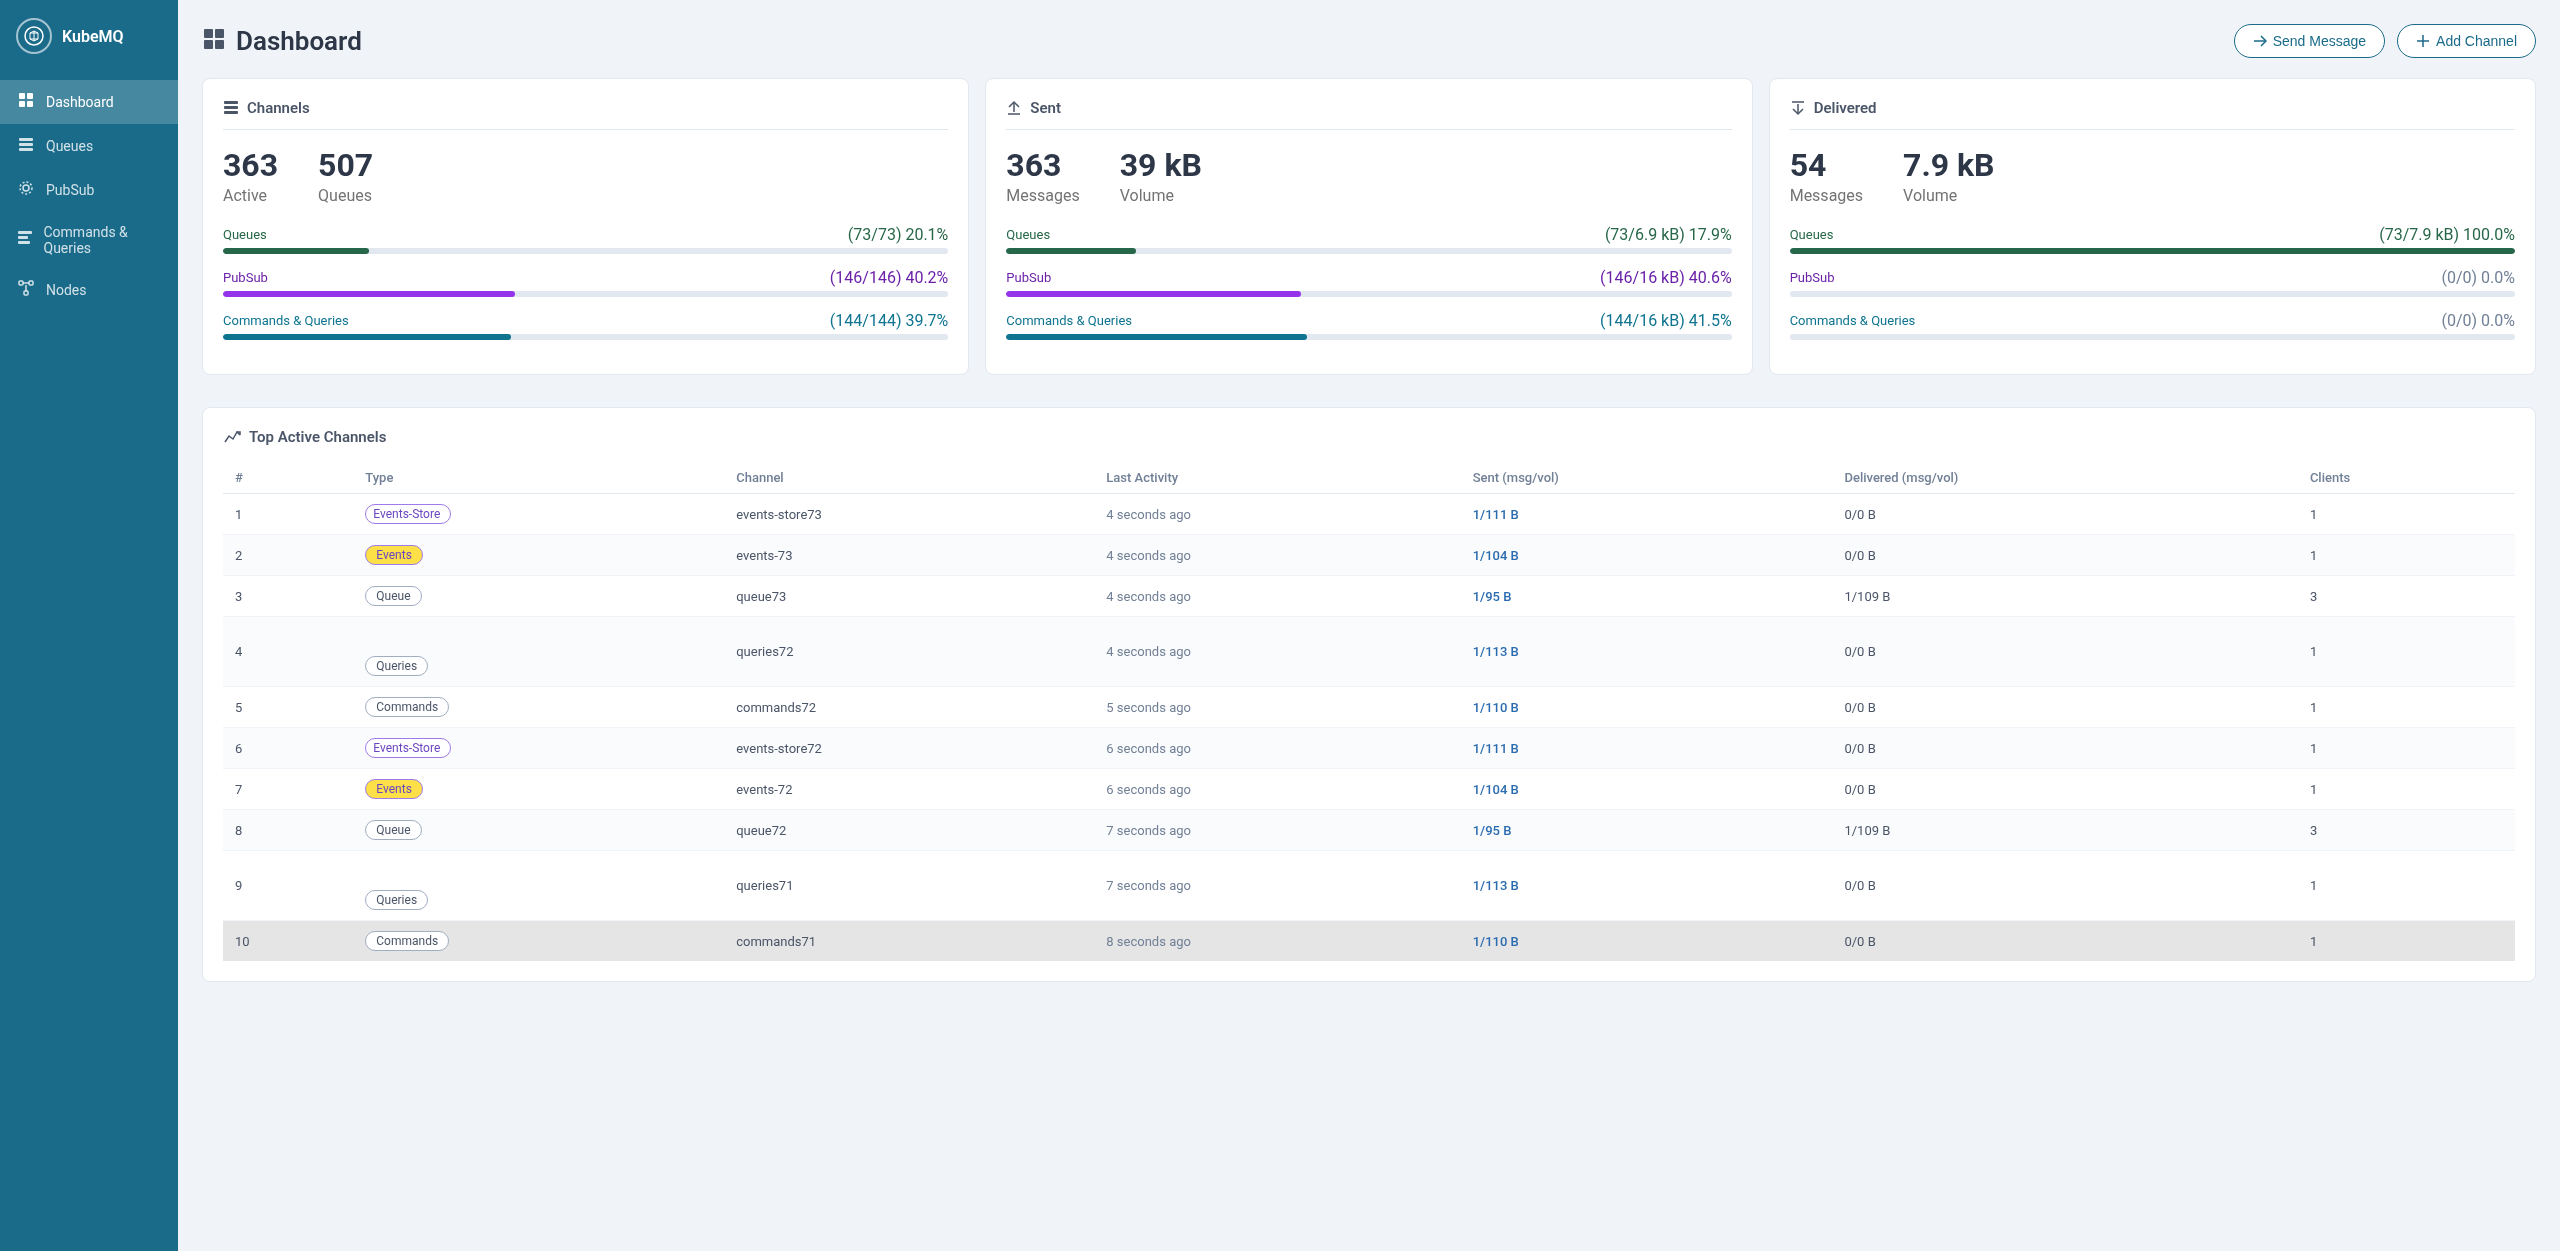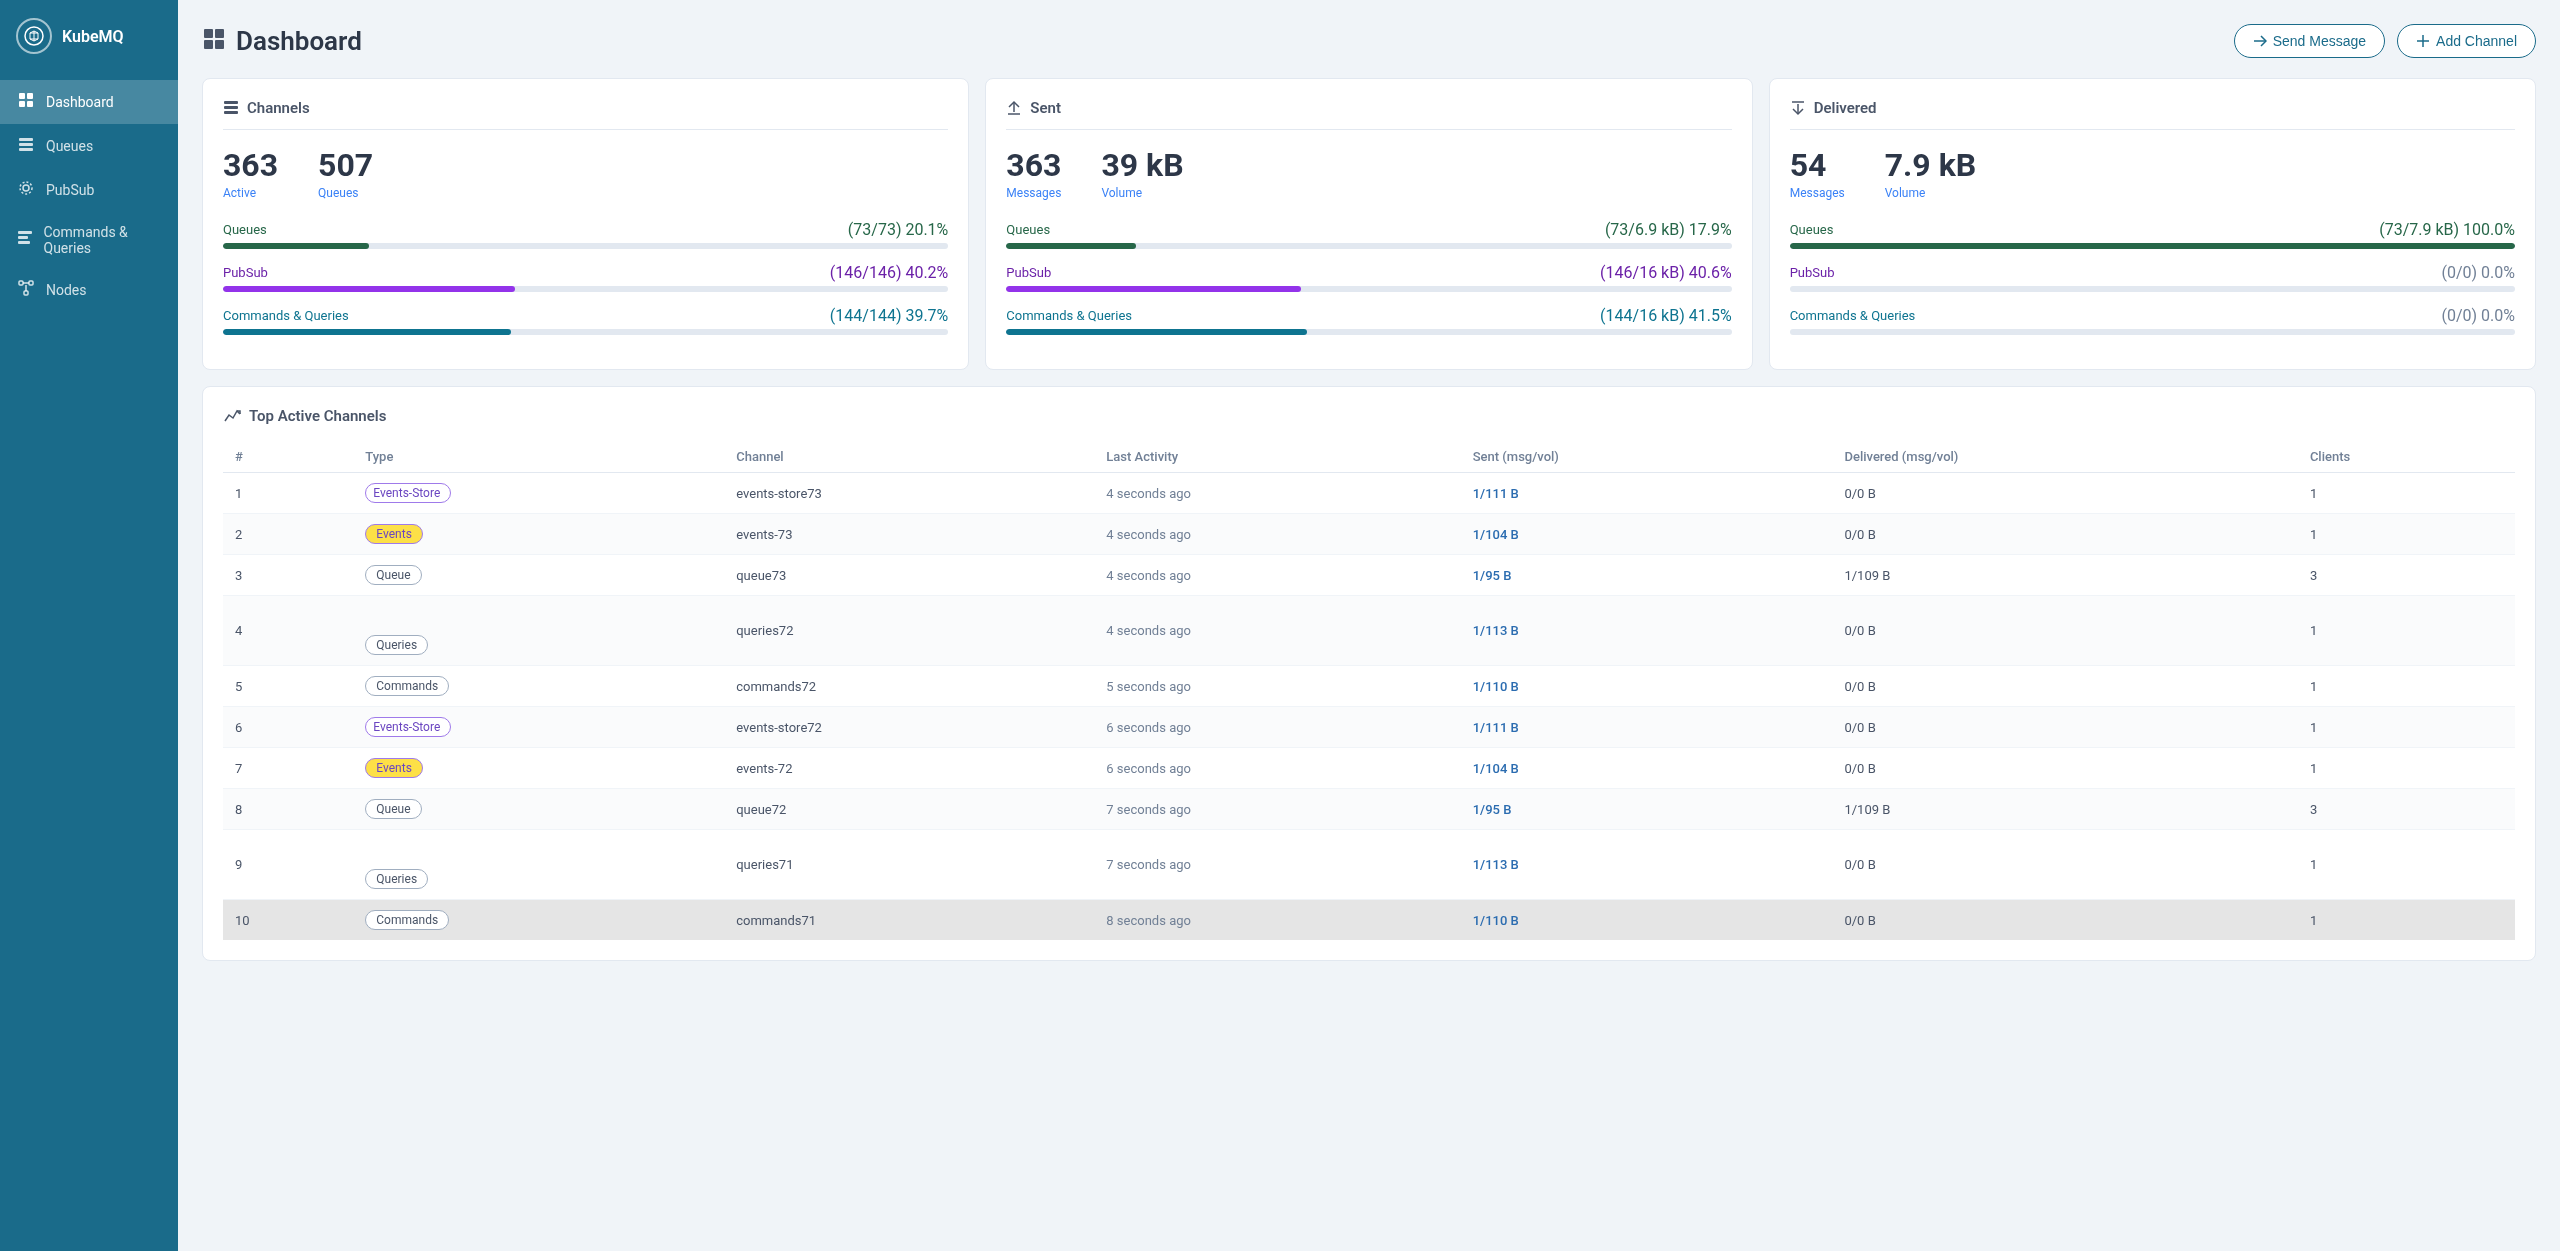--- a/index.html
+++ b/index.html
@@ -76,42 +76,42 @@
       font-size: 14px;
       cursor: pointer;
       font-weight: 500;
     }
 
     
     .stats-row {
       display: grid;
       grid-template-columns: 1fr 1fr 1fr;
       gap: 16px;
-      margin-bottom: 16px;
+      margin-bottom: 32px;
     }
     .card {
       background: white;
       border-radius: 8px;
       padding: 20px;
       border: 1px solid #e2e8f0;
     }
     .card-title {
       display: flex; align-items: center; gap: 8px;
       font-size: 15px; font-weight: 600; color: #4a5568;
       margin-bottom: 16px;
       border-bottom: 1px solid #e2e8f0;
       padding-bottom: 12px;
     }
     .stats-numbers {
       display: flex; gap: 40px;
       margin-bottom: 20px;
     }
     .stat-item {}
     .stat-value { font-size: 32px; font-weight: 700; color: #2d3748; }
-    .stat-label { font-size: 12px; color: #3b82f6; margin-top: 2px; }
+    .stat-label { font-size: 16px; color: #737373; margin-top: 2px; }
 
     
     .progress-row { margin-bottom: 14px; }
     .progress-header {
       display: flex; justify-content: space-between; align-items: center;
       margin-bottom: 4px;
     }
     .progress-label { font-size: 13px; color: #4a5568; }
     .progress-value { font-size: 16px; }
     .progress-track {

